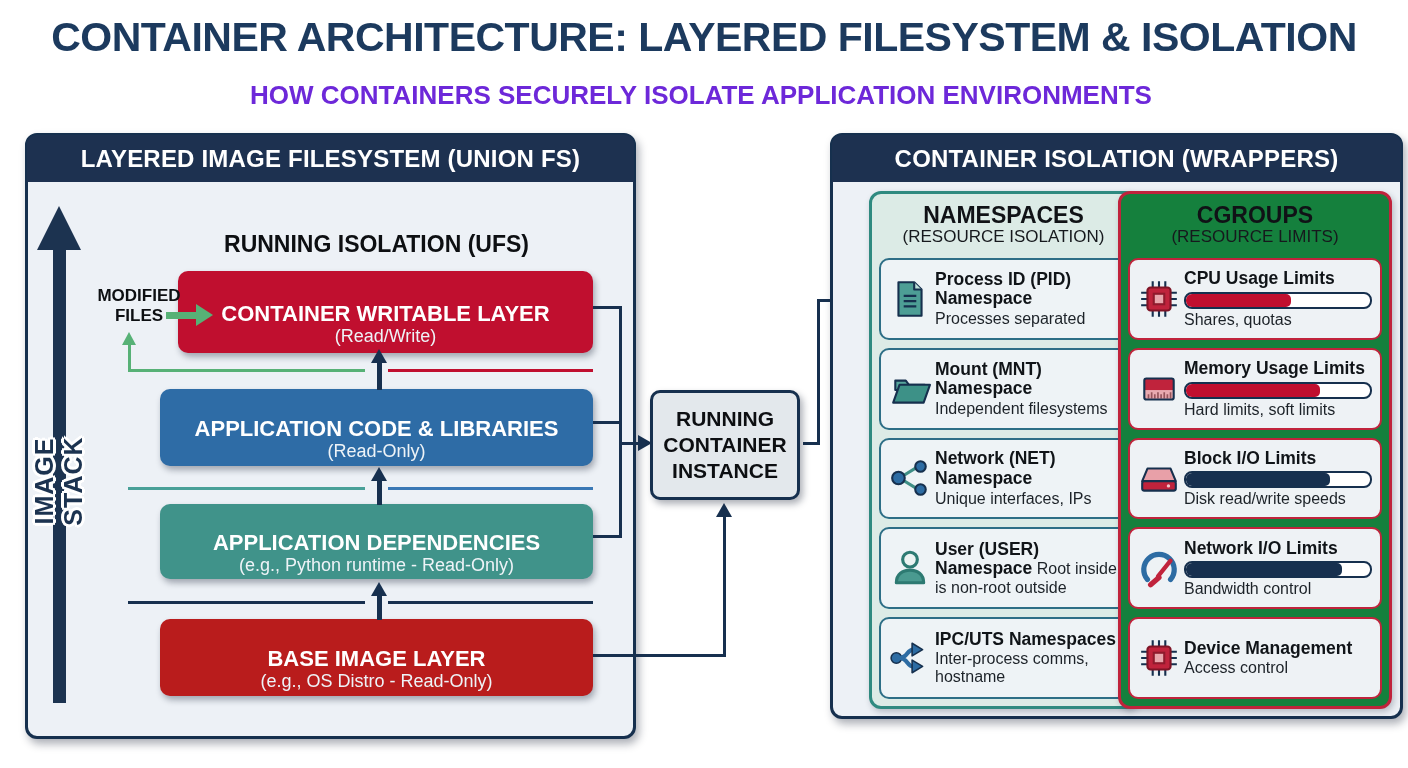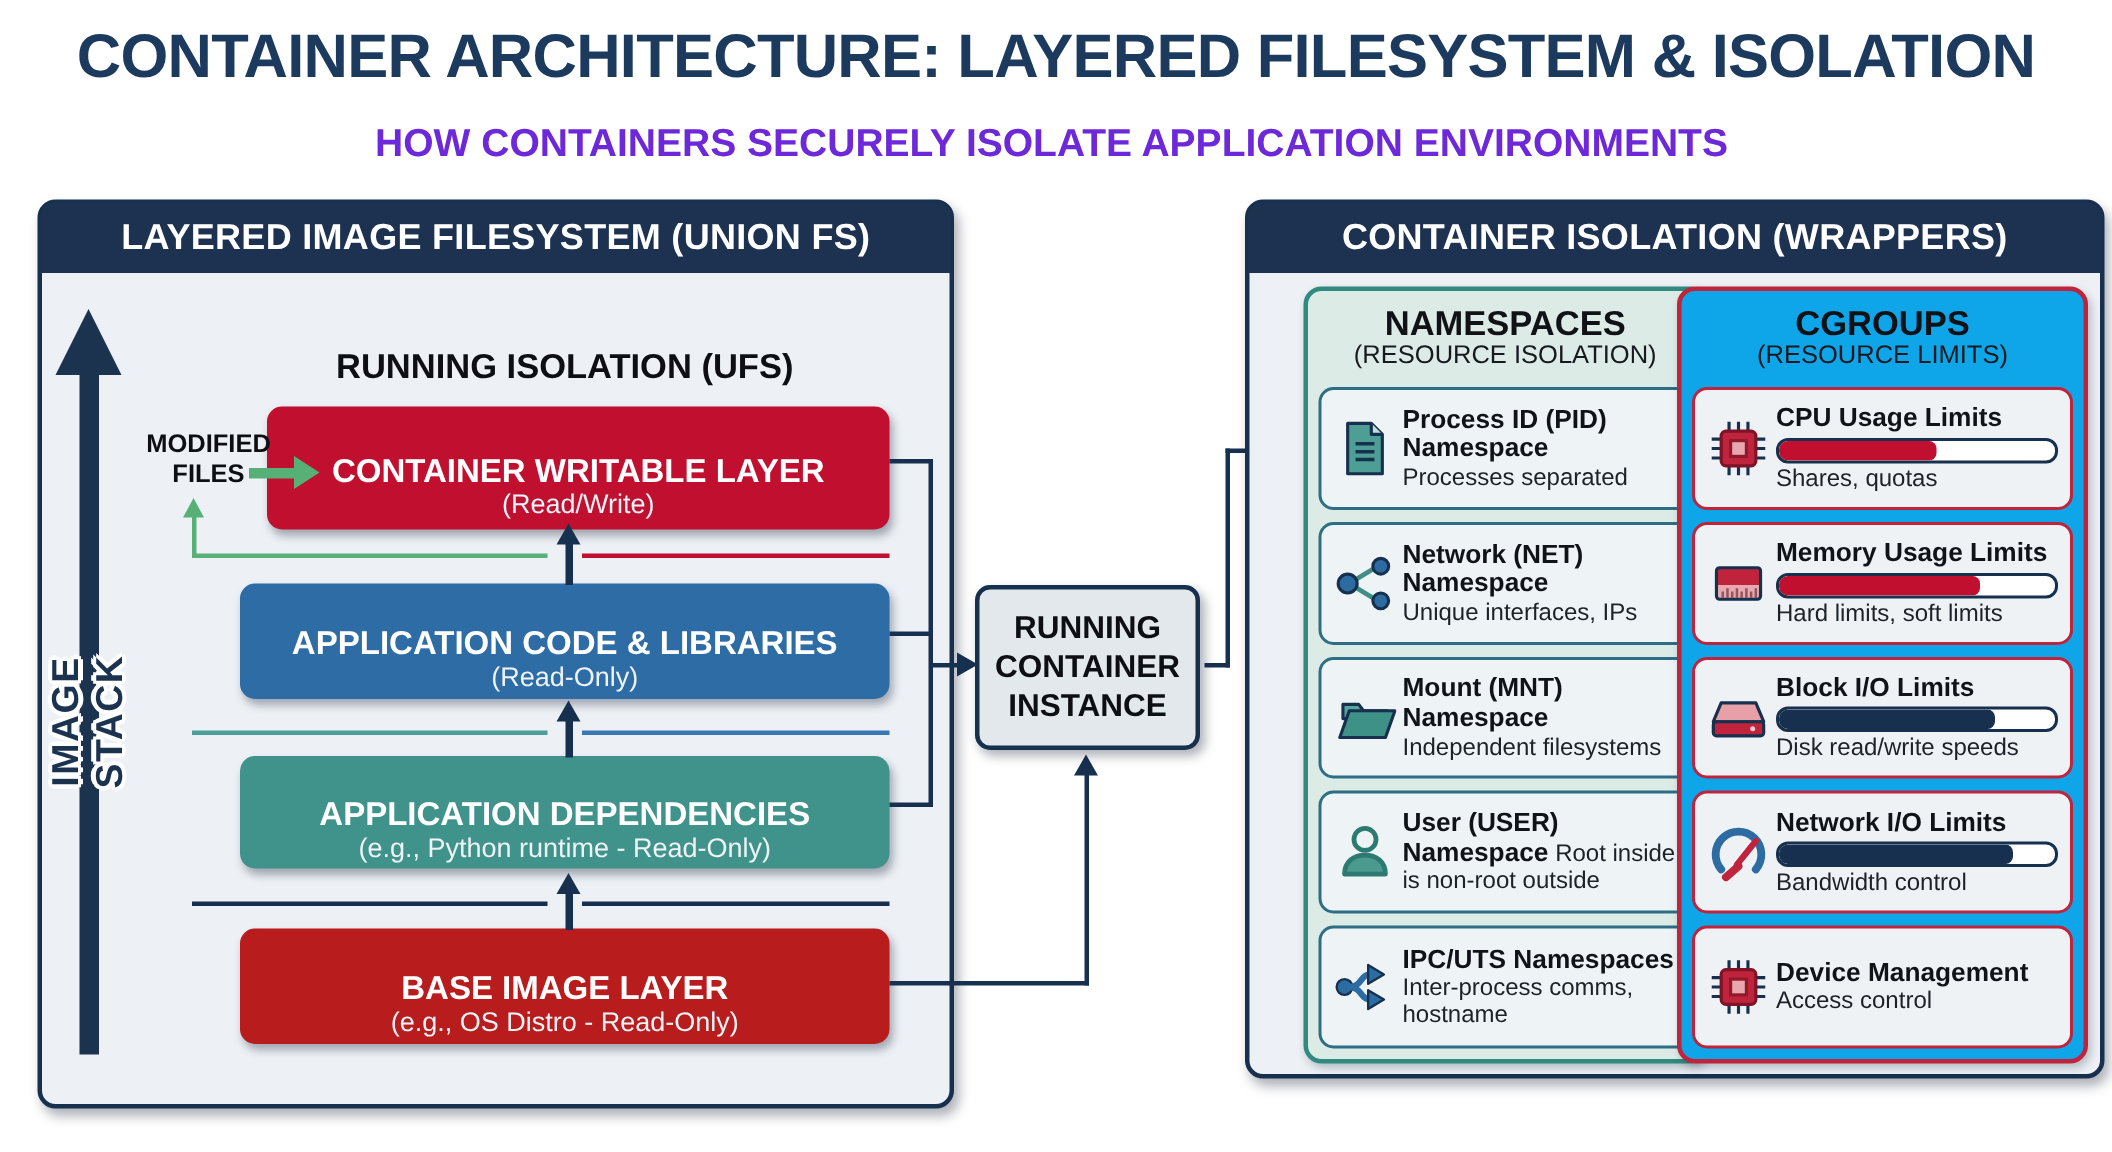--- a/index.html
+++ b/index.html
@@ -50,21 +50,21 @@
   #green-elbow-head{left:94px;top:196px;border-left:7px solid transparent;border-right:7px solid transparent;
     border-bottom:13px solid #57b176;}
   
   #instance-box{left:650px;top:390px;width:150px;height:110px;background:#e3e8ec;border:3px solid #16304e;
     border-radius:10px;box-shadow:3px 4px 7px rgba(20,30,50,.35);display:flex;align-items:center;
     justify-content:center;text-align:center;font-size:21px;font-weight:800;color:#0d0f12;line-height:1.25;
     padding:0 8px;box-sizing:border-box;}
   
   .col{position:absolute;top:55px;height:512px;border-radius:12px;box-shadow:2px 3px 6px rgba(20,30,50,.25);}
   #ns-col{left:12px;width:263px;background:#dcebe6;border:3px solid #2f8a80;margin-left:24px;}
-  #cg-col{left:285px;width:268px;background:#0ea5e9;border:3px solid #c0233c;}
+  #cg-col{left:285px;width:268px;background:#15803d;border:3px solid #c0233c;}
   .col-title{margin-top:9px;text-align:center;font-size:23px;font-weight:800;color:#101216;line-height:1.05;}
   .col-sub{text-align:center;font-size:17px;font-weight:400;color:#16191d;}
   .card-list{position:absolute;left:7px;right:7px;top:64px;bottom:7px;display:flex;flex-direction:column;gap:8px;}
   .card{flex:1;background:#eef3f6;border-radius:10px;display:flex;align-items:center;gap:4px;
     padding:4px 8px;box-sizing:border-box;}
   .ns-card{border:2.5px solid #2d6e86;}
   .cg-card{border:2.5px solid #c0233c;background:#eef2f5;justify-content:space-between;}
   .card .ic{flex:none;width:42px;height:42px;}
   .card .tx{flex:1;min-width:0;}
   .card .ct{font-size:17.5px;font-weight:800;color:#101418;line-height:1.12;}
@@ -162,39 +162,39 @@
             <path d="M14 17h12 M14 22h12 M14 27h12" stroke="#16304e" stroke-width="2.2"></path>
           </svg>
           <div class="tx">
             <div class="ct">Process ID (PID) Namespace</div>
             <div class="cd">Processes separated</div>
           </div>
         </div>
 
         <div class="card ns-card">
           <svg class="ic" viewBox="0 0 40 40">
+            <path d="M6 12 h10 l3 4 h15 v5 h-28 z" fill="#57a69c" stroke="#16304e" stroke-width="2" stroke-linejoin="round"></path>
+            <path d="M4 33 l6-17 h29 l-6 17 z" fill="#3d9187" stroke="#16304e" stroke-width="2" stroke-linejoin="round"></path>
+          </svg>
+          <div class="tx">
+            <div class="ct">Mount (MNT) Namespace</div>
+            <div class="cd">Independent filesystems</div>
+          </div>
+        </div>
+
+        <div class="card ns-card">
+          <svg class="ic" viewBox="0 0 40 40">
             <path d="M10 20 L28 9 M10 20 L28 31" stroke="#3f8f86" stroke-width="3"></path>
             <circle cx="9" cy="20" r="6" fill="#2d6ca3" stroke="#16304e" stroke-width="2"></circle>
             <circle cx="30" cy="9" r="5" fill="#2d6ca3" stroke="#16304e" stroke-width="2"></circle>
             <circle cx="30" cy="31" r="5" fill="#2d6ca3" stroke="#16304e" stroke-width="2"></circle>
           </svg>
           <div class="tx">
             <div class="ct">Network (NET) Namespace</div>
             <div class="cd">Unique interfaces, IPs</div>
-          </div>
-        </div>
-
-        <div class="card ns-card">
-          <svg class="ic" viewBox="0 0 40 40">
-            <path d="M6 12 h10 l3 4 h15 v5 h-28 z" fill="#57a69c" stroke="#16304e" stroke-width="2" stroke-linejoin="round"></path>
-            <path d="M4 33 l6-17 h29 l-6 17 z" fill="#3d9187" stroke="#16304e" stroke-width="2" stroke-linejoin="round"></path>
-          </svg>
-          <div class="tx">
-            <div class="ct">Mount (MNT) Namespace</div>
-            <div class="cd">Independent filesystems</div>
           </div>
         </div>
 
         <div class="card ns-card inline-desc">
           <svg class="ic" viewBox="0 0 40 40">
             <circle cx="20" cy="12" r="7" fill="#ecf3f2" stroke="#2d7a72" stroke-width="3"></circle>
             <path d="M7 34 c0-8 6-12 13-12 s13 4 13 12 z" fill="#4a9a90" stroke="#2d7a72" stroke-width="3" stroke-linejoin="round"></path>
           </svg>
           <div class="tx">
             <span class="ct">User (USER) Namespace</span>

